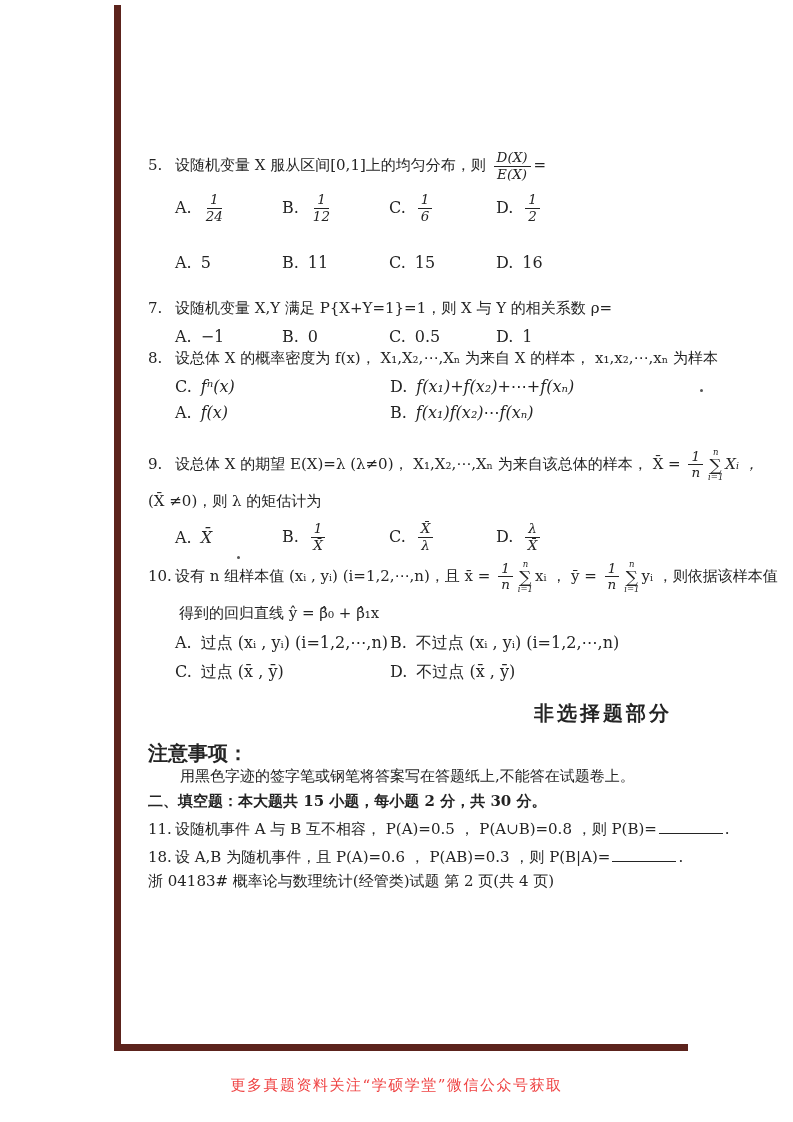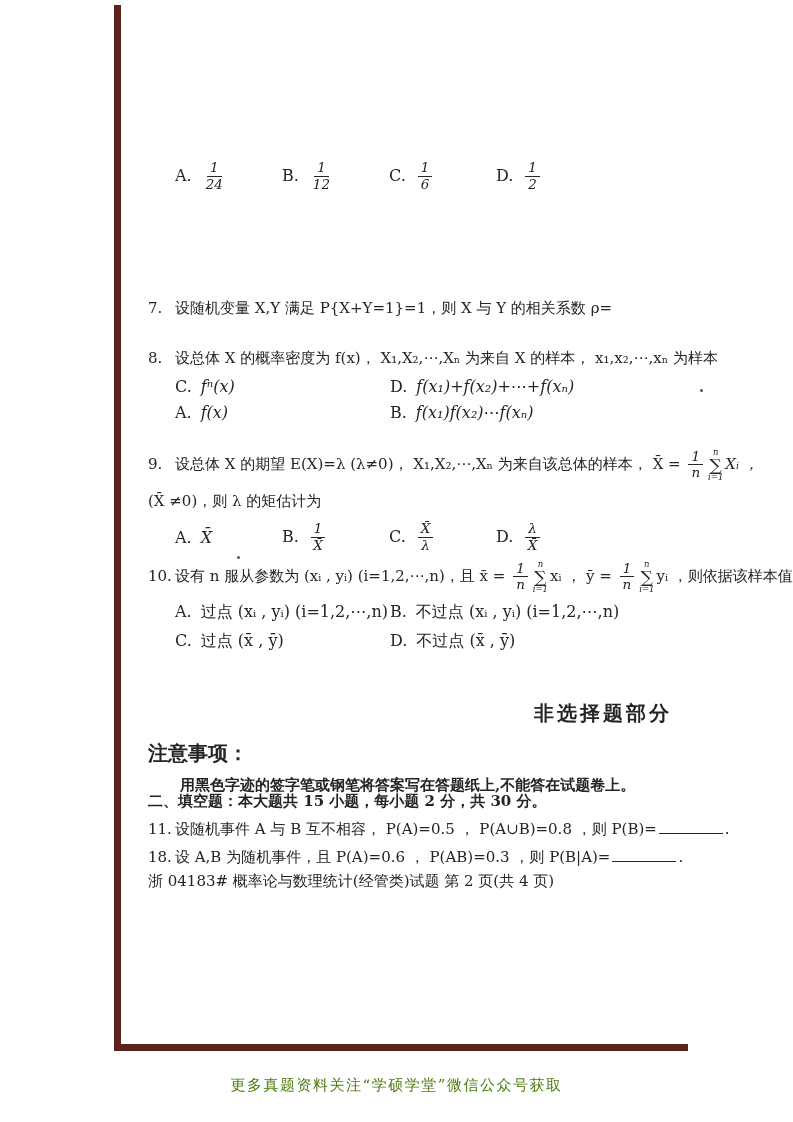--- a/index.html
+++ b/index.html
@@ -25,65 +25,78 @@
           line-height:1.15; font-size:13.5px; font-style:italic; margin:0 3px; }
   .frac .num { border-bottom:1px solid #242424; padding:0 3px; text-align:center; }
   .frac .den { padding:0 2px; text-align:center; }
   .sum { display:inline-flex; flex-direction:column; align-items:center; vertical-align:middle;
          line-height:1; margin:0 2px; }
   .sum .s-sup { font-size:8.5px; font-style:italic; }
   .sum .s-sigma { font-size:17px; line-height:0.95; }
   .sum .s-sub { font-size:8.5px; font-style:italic; }
   .section-title { font-size:20px; font-weight:700; text-align:right; letter-spacing:3px; }
   .notice-label { font-weight:700; font-size:20px; }
-  .notice-body { font-weight:700; font-size:15px; padding-left:32px; margin-top:9px; white-space:nowrap; }
+  .notice-body { font-weight:400; font-size:15px; padding-left:32px; white-space:nowrap; }
   .fill-header { font-weight:700; font-size:15px; white-space:nowrap; }
   .blank { display:inline-block; width:64px; height:14px; border-bottom:1px solid #242424;
            vertical-align:baseline; margin:0 2px; }
   .page-footer { font-size:15px; white-space:nowrap; }
   .promo { position:absolute; top:1076px; left:0; width:793px; text-align:center;
-           color:#4d7c0f; font-size:15px; letter-spacing:1.5px; }
+           color:#ef4444; font-size:15px; letter-spacing:1.5px; }
   .speck { position:absolute; width:3px; height:3px; border-radius:50%; background:#555; }
   .speck-1 { left:237px; top:556px; }
   .speck-2 { left:700px; top:389px; }
 </style>
 </head>
 <body>
 
 <div class="scan-border-v"></div>
 <div class="scan-border-h"></div>
 <div class="speck speck-1"></div>
 <div class="speck speck-2"></div>
 
 <div class="content">
 
   <div class="block" style="top:150px;">
+    <div class="qline">
+      <span class="qno">5.</span><span>设随机变量 X 服从区间[0,1]上的均匀分布，则</span>
+      <span class="frac">
+          <span class="num">D(X)</span>
+          <span class="den">E(X)</span>
+        </span><span>=</span>
+    </div>
     <div class="opts opts-4" style="margin-top:10px;">
       <span class="opt"><span class="olab">A.</span><span class="frac">
             <span class="num">1</span>
             <span class="den">24</span>
           </span></span><span class="opt"><span class="olab">B.</span><span class="frac">
             <span class="num">1</span>
             <span class="den">12</span>
           </span></span><span class="opt"><span class="olab">C.</span><span class="frac">
             <span class="num">1</span>
             <span class="den">6</span>
           </span></span><span class="opt"><span class="olab">D.</span><span class="frac">
             <span class="num">1</span>
             <span class="den">2</span>
           </span></span>
     </div>
   </div>
 
   <div class="block" style="top:245px;">
+    <div class="opts opts-4" style="margin-top:7px;">
+      <span class="opt"><span class="olab">A.</span><span>5</span></span><span class="opt"><span class="olab">B.</span><span>11</span></span><span class="opt"><span class="olab">C.</span><span>15</span></span><span class="opt"><span class="olab">D.</span><span>16</span></span>
+    </div>
   </div>
 
   <div class="block" style="top:297px;">
     <div class="qline">
       <span class="qno">7.</span><span>设随机变量 X,Y 满足 P{X+Y=1}=1，则 X 与 Y 的相关系数 ρ=</span>
+    </div>
+    <div class="opts opts-4" style="margin-top:7px;">
+      <span class="opt"><span class="olab">A.</span><span>−1</span></span><span class="opt"><span class="olab">B.</span><span>0</span></span><span class="opt"><span class="olab">C.</span><span>0.5</span></span><span class="opt"><span class="olab">D.</span><span>1</span></span>
     </div>
   </div>
 
   <div class="block" style="top:347px;">
     <div class="qline">
       <span class="qno">8.</span><span>设总体 X 的概率密度为 f(x)， X₁,X₂,⋯,Xₙ 为来自 X 的样本， x₁,x₂,⋯,xₙ 为样本</span>
     </div>
     <div class="opts opts-2" style="margin-top:7px;">
       <span class="opt"><span class="olab">C.</span><span class="it">fⁿ(x)</span></span><span class="opt"><span class="olab">D.</span><span class="it">f(x₁)+f(x₂)+⋯+f(xₙ)</span></span>
     </div>
@@ -116,37 +129,40 @@
             <span class="den">λ</span>
           </span></span><span class="opt"><span class="olab">D.</span><span class="frac">
             <span class="num">λ</span>
             <span class="den">X̄</span>
           </span></span>
     </div>
   </div>
 
   <div class="block" style="top:560px;">
     <div class="qline">
-      <span class="qno">10.</span><span>设有 n 服从参数为 (xᵢ , yᵢ) (i=1,2,⋯,n)，且 x̄ =</span>
+      <span class="qno">10.</span><span>设有 n 组样本值 (xᵢ , yᵢ) (i=1,2,⋯,n)，且 x̄ =</span>
       <span class="frac">
           <span class="num">1</span>
           <span class="den">n</span>
         </span><span class="sum">
           <span class="s-sup">n</span>
           <span class="s-sigma">∑</span>
           <span class="s-sub">i=1</span>
         </span><span>xᵢ ， ȳ =</span>
       <span class="frac">
           <span class="num">1</span>
           <span class="den">n</span>
         </span><span class="sum">
           <span class="s-sup">n</span>
           <span class="s-sigma">∑</span>
           <span class="s-sub">i=1</span>
         </span><span>yᵢ ，则依据该样本值</span>
+    </div>
+    <div class="qline indent2" style="margin-top:9px;">
+      <span>得到的回归直线 ŷ = β̂₀ + β̂₁x</span>
     </div>
     <div class="opts opts-2" style="margin-top:9px;">
       <span class="opt"><span class="olab">A.</span><span>过点 (xᵢ , yᵢ) (i=1,2,⋯,n)</span></span><span class="opt"><span class="olab">B.</span><span>不过点 (xᵢ , yᵢ) (i=1,2,⋯,n)</span></span>
     </div>
     <div class="opts opts-2" style="margin-top:8px;">
       <span class="opt"><span class="olab">C.</span><span>过点 (x̄ , ȳ)</span></span><span class="opt"><span class="olab">D.</span><span>不过点 (x̄ , ȳ)</span></span>
     </div>
   </div>
 
   <div class="block section-title" style="top:700px;">非选择题部分</div>

